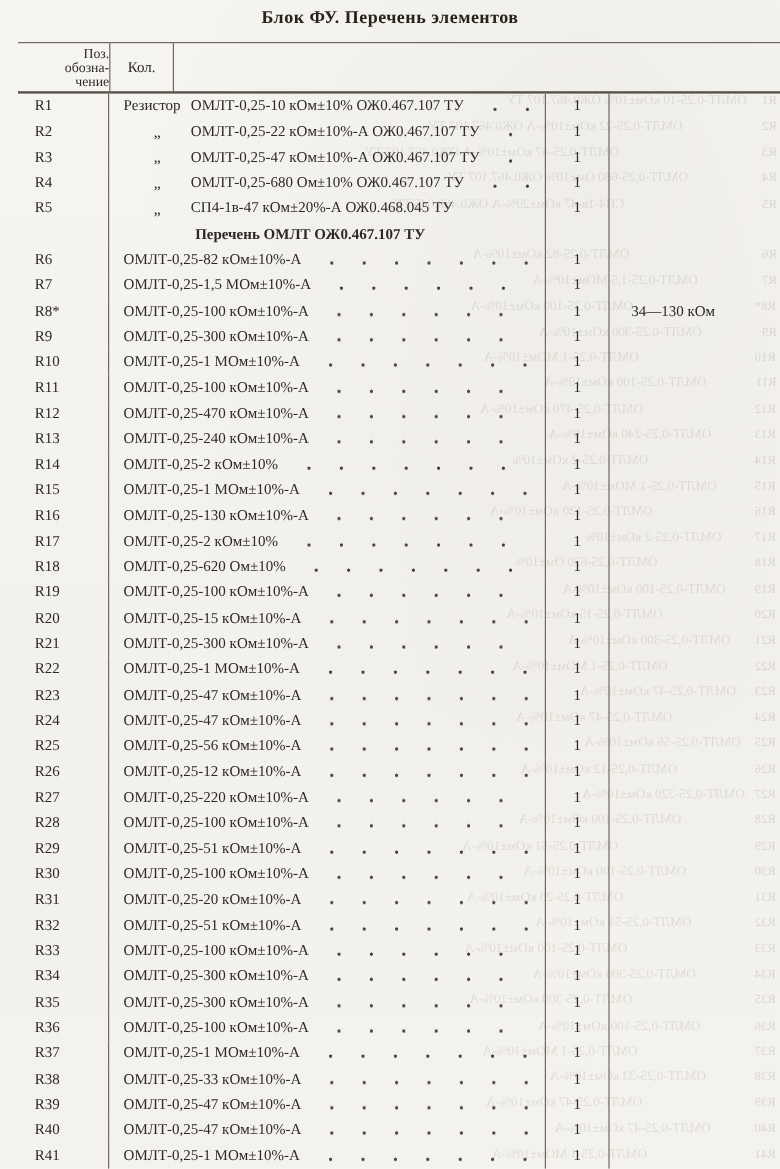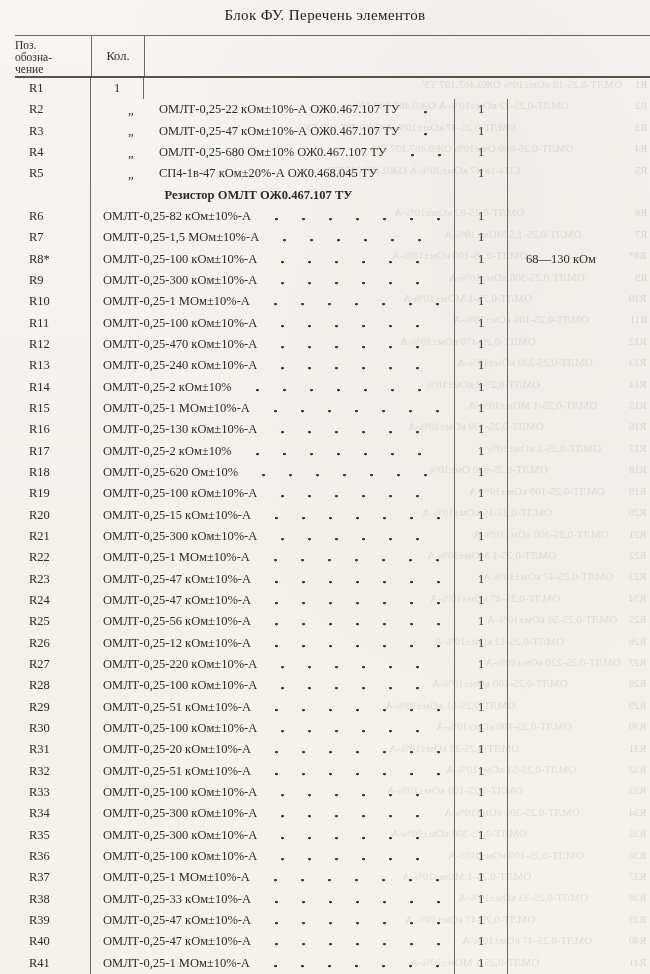--- a/index.html
+++ b/index.html
@@ -7,33 +7,33 @@
     width:650px;height:974px;position:relative;overflow:hidden;
     font-family:"Liberation Serif","DejaVu Serif",serif;
     color:#2d2a24;
     background:
       radial-gradient(ellipse at 75% 15%, rgba(125,118,100,.05), transparent 55%),
       linear-gradient(180deg,#f6f5f1 0%,#f3f1ec 60%,#f4f2ed 100%);
   }
   .page{position:absolute;inset:0;}
   .doc-title{
     position:absolute;top:7px;left:0;right:0;text-align:center;
-    font-weight:normal;font-size:15px;letter-spacing:.4px;color:#262319;
+    font-weight:bold;font-size:15px;letter-spacing:.4px;color:#262319;
   }
   .table{
     position:absolute;top:35px;left:15px;right:0;bottom:0;
     display:flex;flex-direction:column;
     border-top:1px solid #6e695e;
   }
   .thead{display:flex;height:40px;border-bottom:2px solid #59544a;}
   .col-pos{width:76px;border-right:1px solid #6e695e;flex:none;}
   .col-name{flex:1;border-right:1px solid #6e695e;min-width:0;}
   .col-qty{width:52px;border-right:1px solid #6e695e;flex:none;}
   .col-note{width:142px;flex:none;}
-  .thead .col-pos{display:flex;flex-direction:column;align-items:flex-start;justify-content:center;
+  .thead .col-pos{display:flex;flex-direction:column;align-items:flex-end;justify-content:center;
     font-size:11.5px;line-height:12px;padding-top:1px;}
   .thead .col-name,.thead .col-qty,.thead .col-note{
     display:flex;align-items:center;justify-content:center;font-size:12.5px;}
   .tbody{flex:1;display:flex;flex-direction:column;}
   .row{flex:1;display:flex;align-items:stretch;font-size:12.5px;}
   .row .col-pos{display:flex;align-items:center;padding-left:14px;box-sizing:border-box;}
   .row .col-name{display:flex;align-items:center;padding:0 12px;box-sizing:border-box;overflow:hidden;}
   .prefix{display:inline-block;width:56px;flex:none;white-space:nowrap;}
   .prefix.ditto{text-align:center;font-size:13px;}
   .nm{white-space:nowrap;flex:none;}
@@ -67,20 +67,25 @@
       <div class="col-pos">
         <span>Поз.</span>
         <span>обозна-</span>
         <span>чение</span>
       </div>
       <div class="col-qty">Кол.</div>
     </div>
     <div class="tbody">
         <div class="row">
     <div class="col-pos">R1</div>
+    <div class="col-name">
+      <span class="prefix">Резистор</span>
+      <span class="nm">ОМЛТ-0,25-10 кОм±10%  ОЖ0.467.107 ТУ</span>
+      <span class="leader"></span>
+    </div>
     <div class="col-qty">1</div>
     <div class="col-note"></div>
   </div>
         <div class="row">
     <div class="col-pos">R2</div>
     <div class="col-name">
       <span class="prefix ditto">„</span>
       <span class="nm">ОМЛТ-0,25-22 кОм±10%-А  ОЖ0.467.107 ТУ</span>
       <span class="leader"></span>
     </div>
@@ -112,21 +117,21 @@
     <div class="col-name">
       <span class="prefix ditto">„</span>
       <span class="nm">СП4-1в-47 кОм±20%-А  ОЖ0.468.045 ТУ</span>
 
     </div>
     <div class="col-qty">1</div>
     <div class="col-note"></div>
   </div>
         <div class="row sub">
     <div class="col-pos"></div>
-    <div class="col-name">Резистор ОМЛТ ОЖ0.467.107 ТУ</div>
+    <div class="col-name">Перечень ОМЛТ ОЖ0.467.107 ТУ</div>
     <div class="col-qty"></div>
     <div class="col-note"></div>
   </div>
         <div class="row">
     <div class="col-pos">R6</div>
     <div class="col-name">
 
       <span class="nm">ОМЛТ-0,25-82 кОм±10%-А</span>
       <span class="leader"></span>
     </div>
@@ -144,21 +149,21 @@
     <div class="col-note"></div>
   </div>
         <div class="row">
     <div class="col-pos">R8*</div>
     <div class="col-name">
 
       <span class="nm">ОМЛТ-0,25-100 кОм±10%-А</span>
       <span class="leader"></span>
     </div>
     <div class="col-qty">1</div>
-    <div class="col-note">68—130 кОм</div>
+    <div class="col-note">34—130 кОм</div>
   </div>
         <div class="row">
     <div class="col-pos">R9</div>
     <div class="col-name">
 
       <span class="nm">ОМЛТ-0,25-300 кОм±10%-А</span>
       <span class="leader"></span>
     </div>
     <div class="col-qty">1</div>
     <div class="col-note"></div>

